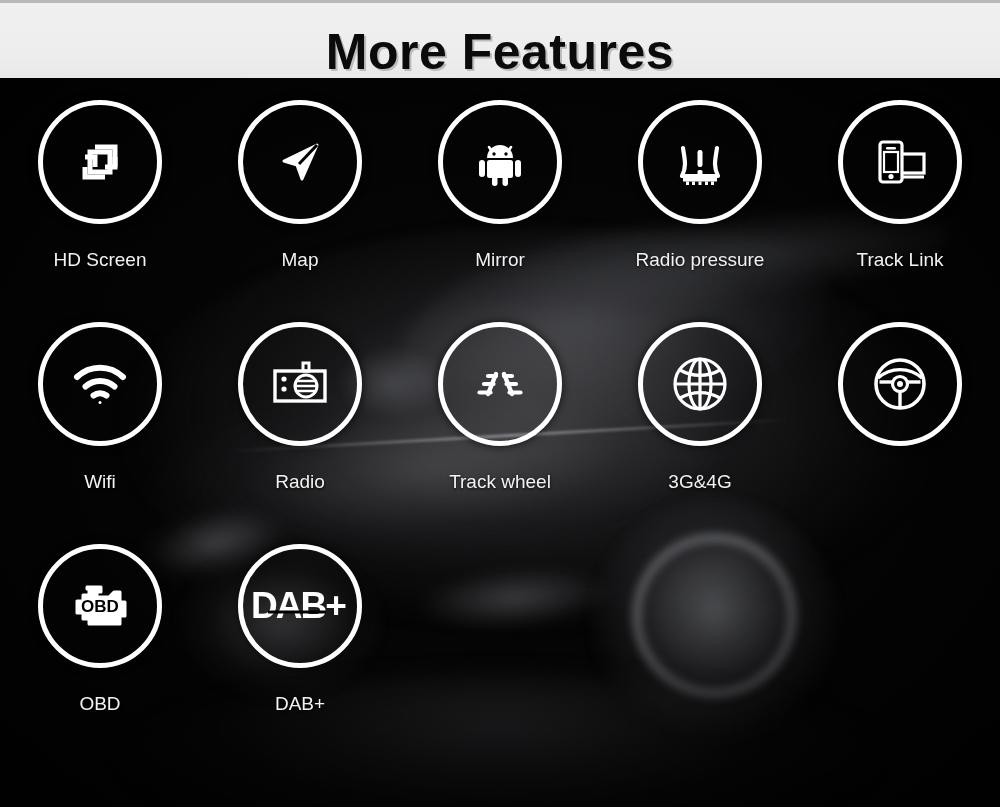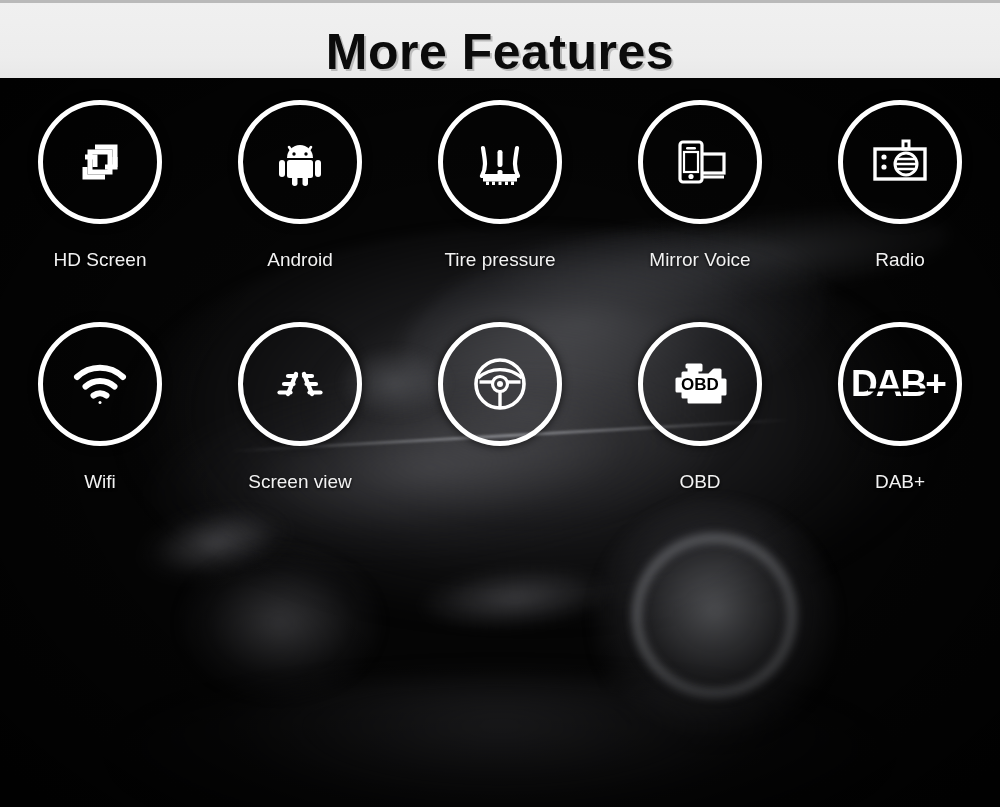--- a/index.html
+++ b/index.html
@@ -185,114 +185,136 @@
             <path d="M26 16h20v20" fill="none" stroke="#fff" stroke-width="5"></path>
             <path d="M46 26v10H36" fill="none" stroke="#fff" stroke-width="5"></path>
             <path d="M16 26h10v10" fill="none" stroke="#fff" stroke-width="5"></path>
             <path d="M16 36v10h20" fill="none" stroke="#fff" stroke-width="5"></path>
             <rect x="21" y="21" width="20" height="20" fill="none" stroke="#fff" stroke-width="5"></rect>
           </svg>
         </div>
         <div class="label">HD Screen</div>
       </div>
 
+      <div class="cell">
+        <div class="circle">
+          <svg class="icon" width="62" height="62" viewBox="0 0 62 62">
+            <path d="M48 14 L15 30 L28 34 L33 48 Z" fill="#fff" stroke="#fff" stroke-width="3" stroke-linejoin="round"></path>
+            <path d="M48 14 L30 33" fill="none" stroke="#000" stroke-width="3"></path>
+          </svg>
+        </div>
+        <div class="label">Map</div>
+      </div>
 
       <div class="cell">
         <div class="circle">
           <svg class="icon" width="62" height="62" viewBox="0 0 62 62">
             <path d="M20 16 L24 22" stroke="#fff" stroke-width="2.6" stroke-linecap="round"></path>
             <path d="M42 16 L38 22" stroke="#fff" stroke-width="2.6" stroke-linecap="round"></path>
             <path d="M18 27a13 13 0 0 1 26 0z" fill="#fff"></path>
             <circle cx="25" cy="23" r="1.7" fill="#000"></circle>
             <circle cx="37" cy="23" r="1.7" fill="#000"></circle>
             <rect x="18" y="29" width="26" height="18" rx="2.5" fill="#fff"></rect>
             <rect x="10" y="29" width="6" height="17" rx="3" fill="#fff"></rect>
             <rect x="46" y="29" width="6" height="17" rx="3" fill="#fff"></rect>
             <rect x="23" y="45" width="5.5" height="10" rx="2.7" fill="#fff"></rect>
             <rect x="33.5" y="45" width="5.5" height="10" rx="2.7" fill="#fff"></rect>
           </svg>
         </div>
-        <div class="label">Android</div>
+        <div class="label">Mirror</div>
       </div>
 
       <div class="cell">
         <div class="circle">
           <svg class="icon" width="62" height="62" viewBox="0 0 62 62">
             <path d="M14 17 C15 24 16 28 16 33 C16 38 15 41 13 45 L49 45 C47 41 46 38 46 33 C46 28 47 24 48 17" fill="none" stroke="#fff" stroke-width="4.2" stroke-linejoin="round" stroke-linecap="round"></path>
             <rect x="28.5" y="19" width="5" height="17" rx="2.2" fill="#fff"></rect>
             <rect x="28.5" y="39" width="5" height="5" rx="1.6" fill="#fff"></rect>
             <rect x="14" y="46.5" width="34" height="4" fill="#fff"></rect>
             <rect x="17" y="50.5" width="3" height="3.5" fill="#fff"></rect>
             <rect x="23" y="50.5" width="3" height="3.5" fill="#fff"></rect>
             <rect x="29.5" y="50.5" width="3" height="3.5" fill="#fff"></rect>
             <rect x="36" y="50.5" width="3" height="3.5" fill="#fff"></rect>
             <rect x="42" y="50.5" width="3" height="3.5" fill="#fff"></rect>
           </svg>
         </div>
-        <div class="label">Tire pressure</div>
+        <div class="label">Radio pressure</div>
       </div>
 
 
 
       <div class="cell">
         <div class="circle">
           <svg class="icon" width="64" height="64" viewBox="0 0 64 64">
             <rect x="28" y="24" width="28" height="19" fill="none" stroke="#fff" stroke-width="3.2"></rect>
             <path d="M33 43 v4 h23" fill="none" stroke="#fff" stroke-width="3.2"></path>
             <rect x="12" y="12" width="22" height="40" rx="3" fill="#000" stroke="#fff" stroke-width="3.2"></rect>
             <rect x="18" y="17" width="10" height="2.6" rx="1.3" fill="#fff"></rect>
             <circle cx="23" cy="46.5" r="2.6" fill="#fff"></circle>
             <rect x="16" y="22" width="14" height="20" fill="none" stroke="#fff" stroke-width="2.2"></rect>
           </svg>
         </div>
-        <div class="label">Mirror Voice</div>
+        <div class="label">Track Link</div>
+      </div>
+
+      <div class="cell">
+        <div class="circle">
+          <svg class="icon" width="64" height="64" viewBox="0 0 64 64">
+            <path d="M9 25a33 33 0 0 1 46 0" fill="none" stroke="#fff" stroke-width="6" stroke-linecap="round"></path>
+            <path d="M17.5 34.5a22 22 0 0 1 29 0" fill="none" stroke="#fff" stroke-width="6" stroke-linecap="round"></path>
+            <path d="M25.5 43.5a11 11 0 0 1 13 0" fill="none" stroke="#fff" stroke-width="6" stroke-linecap="round"></path>
+            <circle cx="32" cy="50.5" r="1.5" fill="#fff"></circle>
+          </svg>
+        </div>
+        <div class="label">Wifi</div>
       </div>
 
       <div class="cell">
         <div class="circle">
           <svg class="icon" width="66" height="66" viewBox="0 0 66 66">
             <rect x="36" y="12" width="6" height="8" fill="none" stroke="#fff" stroke-width="3"></rect>
             <rect x="8" y="20" width="50" height="30" fill="none" stroke="#fff" stroke-width="3.4"></rect>
             <circle cx="17" cy="28" r="2.6" fill="#fff"></circle>
             <circle cx="17" cy="38" r="2.6" fill="#fff"></circle>
             <circle cx="39" cy="35" r="11" fill="none" stroke="#fff" stroke-width="3"></circle>
             <path d="M29 30h20M28.5 35h21M29 40h20" stroke="#fff" stroke-width="2.6"></path>
           </svg>
         </div>
         <div class="label">Radio</div>
-      </div>
-
-      <div class="cell">
-        <div class="circle">
-          <svg class="icon" width="64" height="64" viewBox="0 0 64 64">
-            <path d="M9 25a33 33 0 0 1 46 0" fill="none" stroke="#fff" stroke-width="6" stroke-linecap="round"></path>
-            <path d="M17.5 34.5a22 22 0 0 1 29 0" fill="none" stroke="#fff" stroke-width="6" stroke-linecap="round"></path>
-            <path d="M25.5 43.5a11 11 0 0 1 13 0" fill="none" stroke="#fff" stroke-width="6" stroke-linecap="round"></path>
-            <circle cx="32" cy="50.5" r="1.5" fill="#fff"></circle>
-          </svg>
-        </div>
-        <div class="label">Wifi</div>
       </div>
 
       <div class="cell">
         <div class="circle">
           <svg class="icon" width="64" height="64" viewBox="0 0 64 64">
             <path d="M28 22 L20 42" fill="none" stroke="#fff" stroke-width="4.4" stroke-linecap="round"></path>
             <path d="M28 24h-8" stroke="#fff" stroke-width="4.2" stroke-linecap="round"></path>
             <path d="M25.5 32h-9.5" stroke="#fff" stroke-width="4.2" stroke-linecap="round"></path>
             <path d="M22.5 40.5h-11" stroke="#fff" stroke-width="4.2" stroke-linecap="round"></path>
             <path d="M36 22 L44 42" fill="none" stroke="#fff" stroke-width="4.4" stroke-linecap="round"></path>
             <path d="M36 24h8" stroke="#fff" stroke-width="4.2" stroke-linecap="round"></path>
             <path d="M38.5 32h9.5" stroke="#fff" stroke-width="4.2" stroke-linecap="round"></path>
             <path d="M41.5 40.5h11" stroke="#fff" stroke-width="4.2" stroke-linecap="round"></path>
           </svg>
         </div>
-        <div class="label">Screen view</div>
-      </div>
-
+        <div class="label">Track wheel</div>
+      </div>
+
+      <div class="cell">
+        <div class="circle">
+          <svg class="icon" width="66" height="66" viewBox="0 0 66 66">
+            <circle cx="33" cy="33" r="25" fill="none" stroke="#fff" stroke-width="3.2"></circle>
+            <ellipse cx="33" cy="33" rx="11" ry="25" fill="none" stroke="#fff" stroke-width="3.2"></ellipse>
+            <line x1="33" y1="8" x2="33" y2="58" stroke="#fff" stroke-width="3.2"></line>
+            <line x1="8" y1="33" x2="58" y2="33" stroke="#fff" stroke-width="3.2"></line>
+            <path d="M13 19a40 40 0 0 0 40 0" fill="none" stroke="#fff" stroke-width="3.2"></path>
+            <path d="M13 47a40 40 0 0 1 40 0" fill="none" stroke="#fff" stroke-width="3.2"></path>
+          </svg>
+        </div>
+        <div class="label">3G&amp;4G</div>
+      </div>
 
       <div class="cell">
         <div class="circle">
           <svg class="icon" width="66" height="66" viewBox="0 0 66 66">
             <circle cx="33" cy="33" r="24" fill="none" stroke="#fff" stroke-width="3.6"></circle>
             <circle cx="33" cy="33" r="7.5" fill="none" stroke="#fff" stroke-width="3.2"></circle>
             <circle cx="33" cy="33" r="3" fill="#fff"></circle>
             <path d="M11 27a33 33 0 0 1 44 0" fill="none" stroke="#fff" stroke-width="3.4"></path>
             <path d="M12.5 31 L25.5 31" stroke="#fff" stroke-width="3.4"></path>
             <path d="M40.5 31 L53.5 31" stroke="#fff" stroke-width="3.4"></path>

